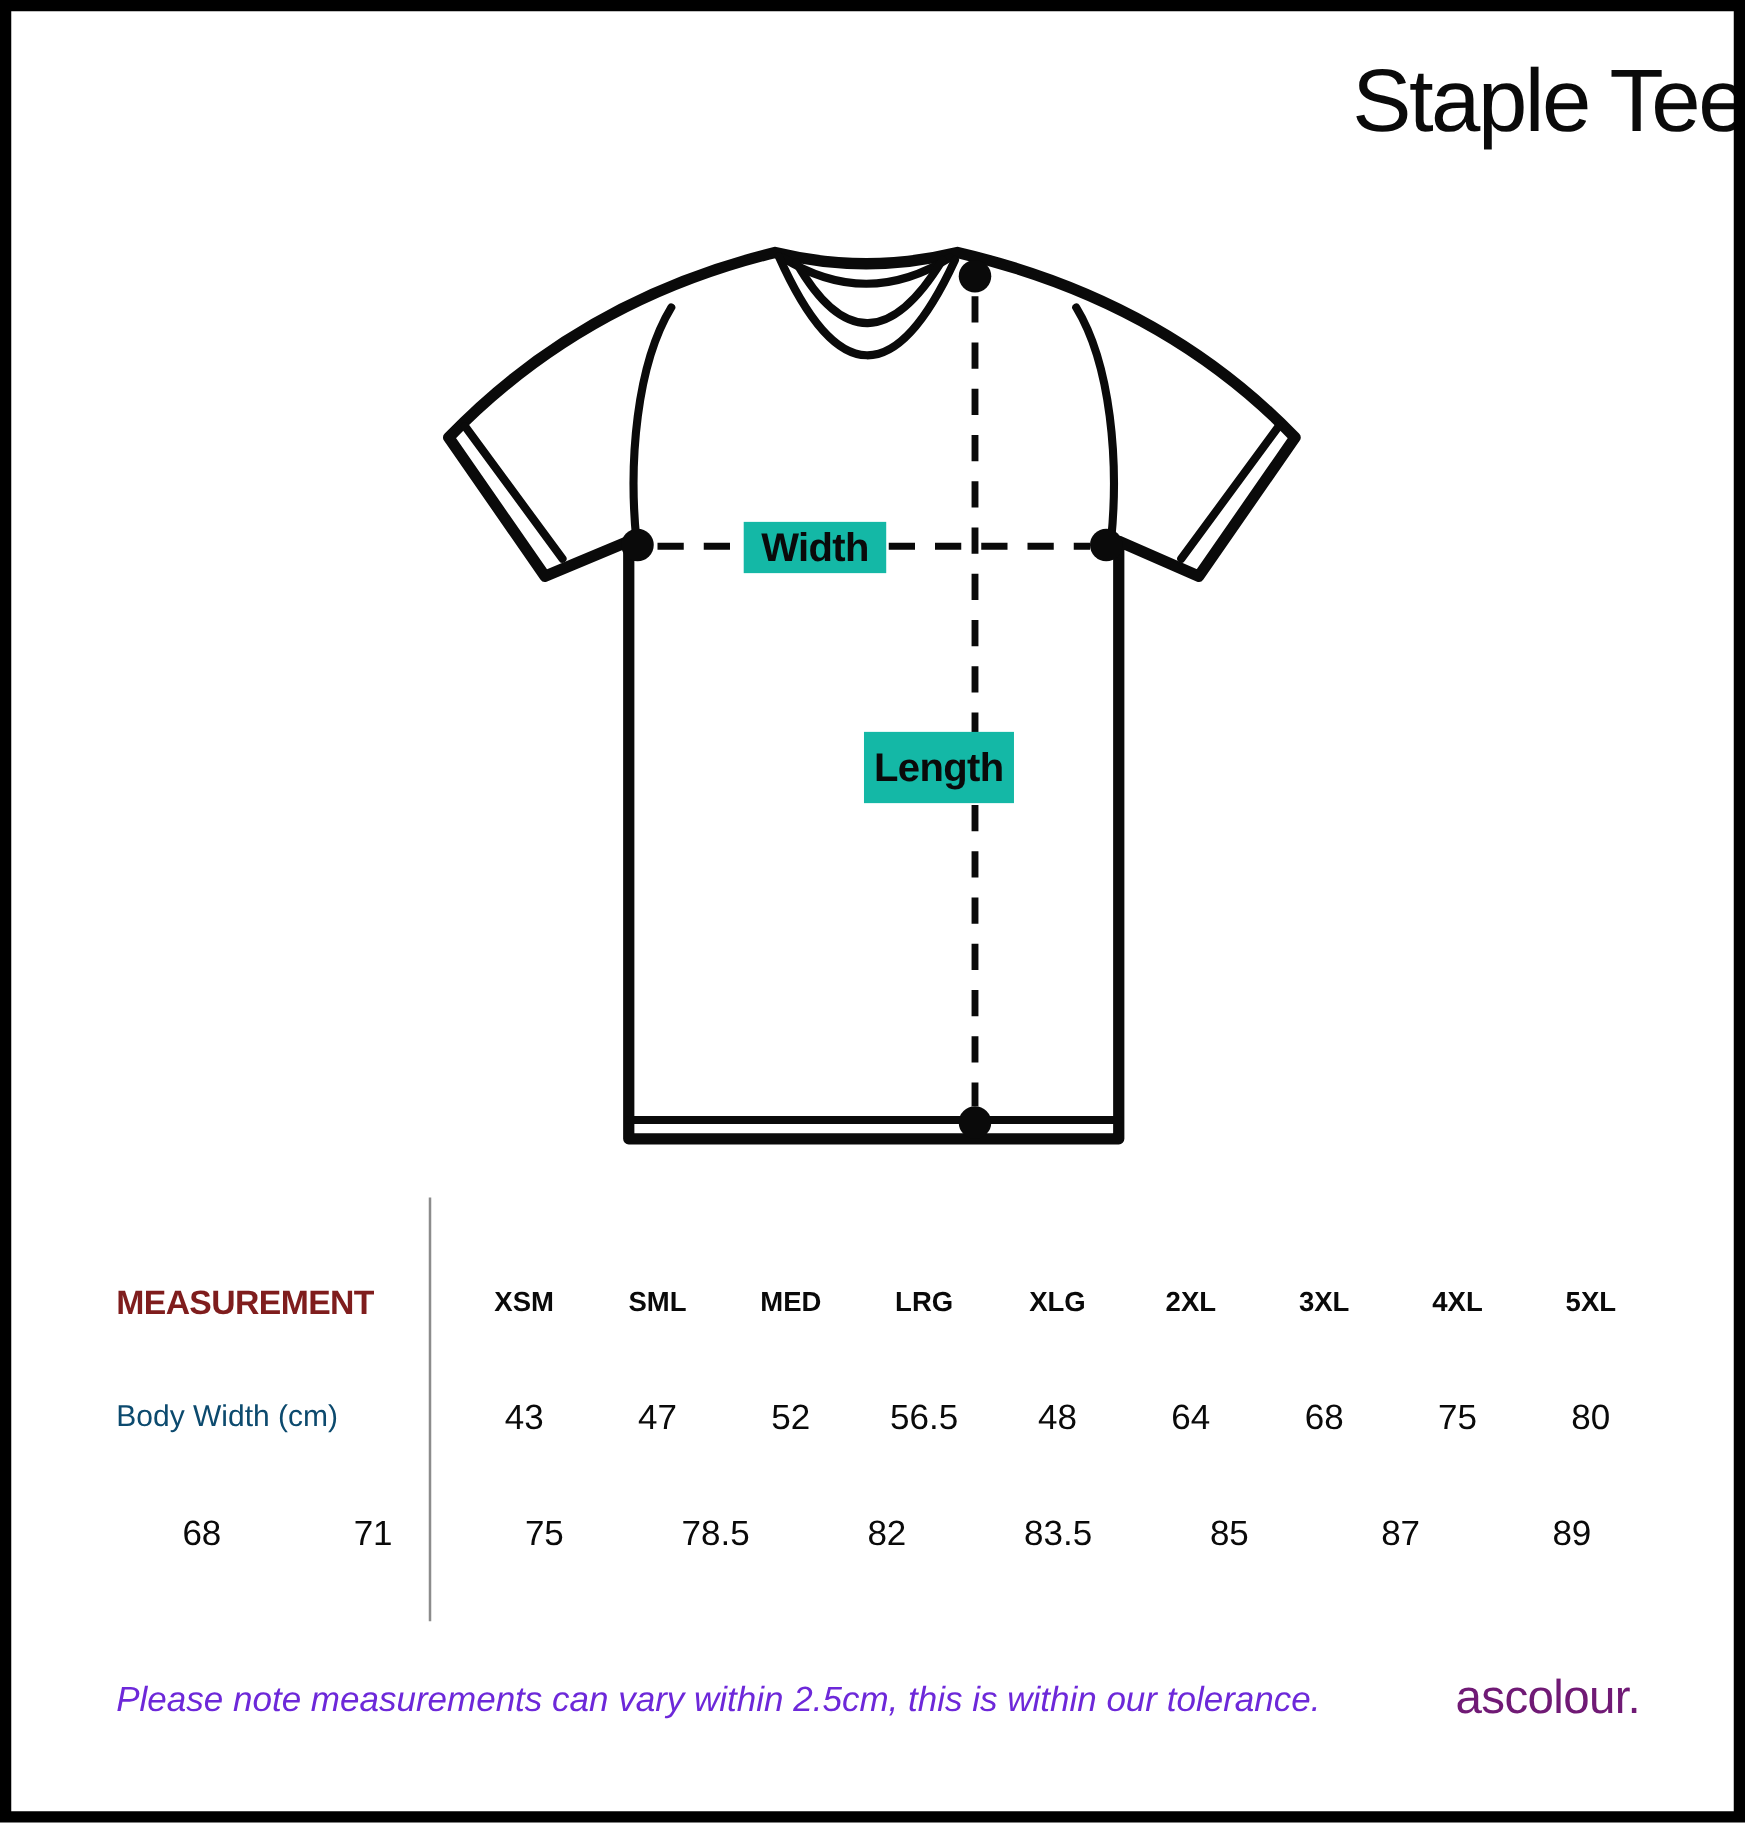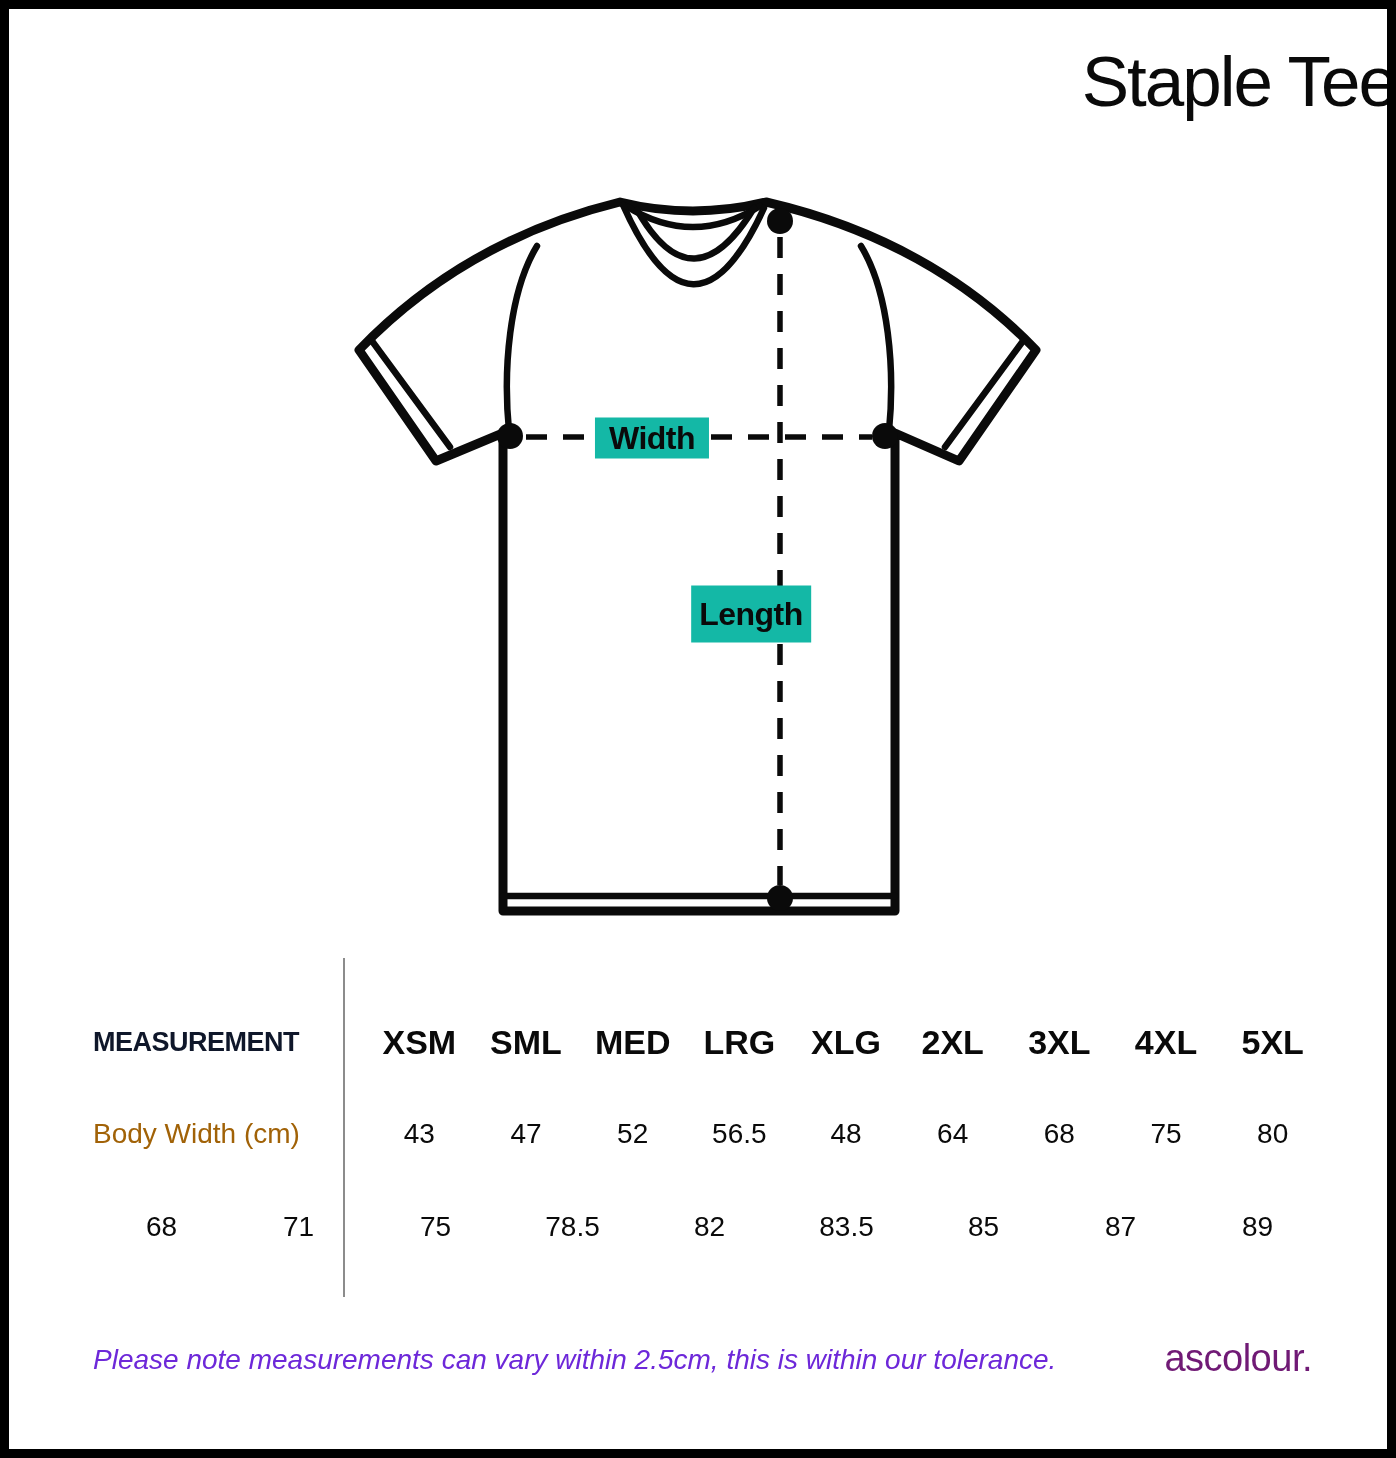--- a/index.html
+++ b/index.html
@@ -21,25 +21,25 @@
     position:absolute;z-index:5;transform:translate(-50%,-50%);
     background:#14b8a6;font-weight:bold;font-size:32px;letter-spacing:-0.5px;white-space:nowrap;
   }
   .measure-label.width{left:652px;top:438px;padding:2px 14px;}
   .measure-label.length{left:751px;top:614px;padding:10px 8px;}
   .divider{position:absolute;left:343px;top:958px;width:2px;height:339px;background:#8c8c8c;}
   .trow{position:absolute;left:93px;width:1233px;display:flex;align-items:center;height:30px;}
   .trow.header-row{top:1027px;}
   .trow.row-1{top:1119px;}
   .trow.row-2{top:1212px;}
-  .tlabel{flex:0 0 273px;font-size:28px;color:#a16207;white-space:nowrap;}
-  .header-row .tlabel{color:#0f172a;font-weight:bold;font-size:27px;letter-spacing:-0.5px;}
+  .tlabel{flex:0 0 273px;font-size:24px;color:#0c4a6e;white-space:nowrap;}
+  .header-row .tlabel{color:#7f1d1d;font-weight:bold;font-size:27px;letter-spacing:-0.5px;}
   .tcells{flex:1;display:grid;grid-template-columns:repeat(9,1fr);}
   .tcell{text-align:center;font-size:28px;color:#0a0a0a;white-space:nowrap;}
-  .header-row .tcell{font-weight:bold;font-size:34px;}
+  .header-row .tcell{font-weight:bold;font-size:22px;}
   .note{
     position:absolute;left:93px;top:1344px;margin:0;
     font-style:italic;font-size:28px;color:#6d28d9;white-space:nowrap;
   }
   .brand{position:absolute;right:84px;top:1337px;font-size:38px;letter-spacing:-0.5px;color:#701a75;}
 </style>
 </head>
 <body>
 
 <div class="frame"></div>

